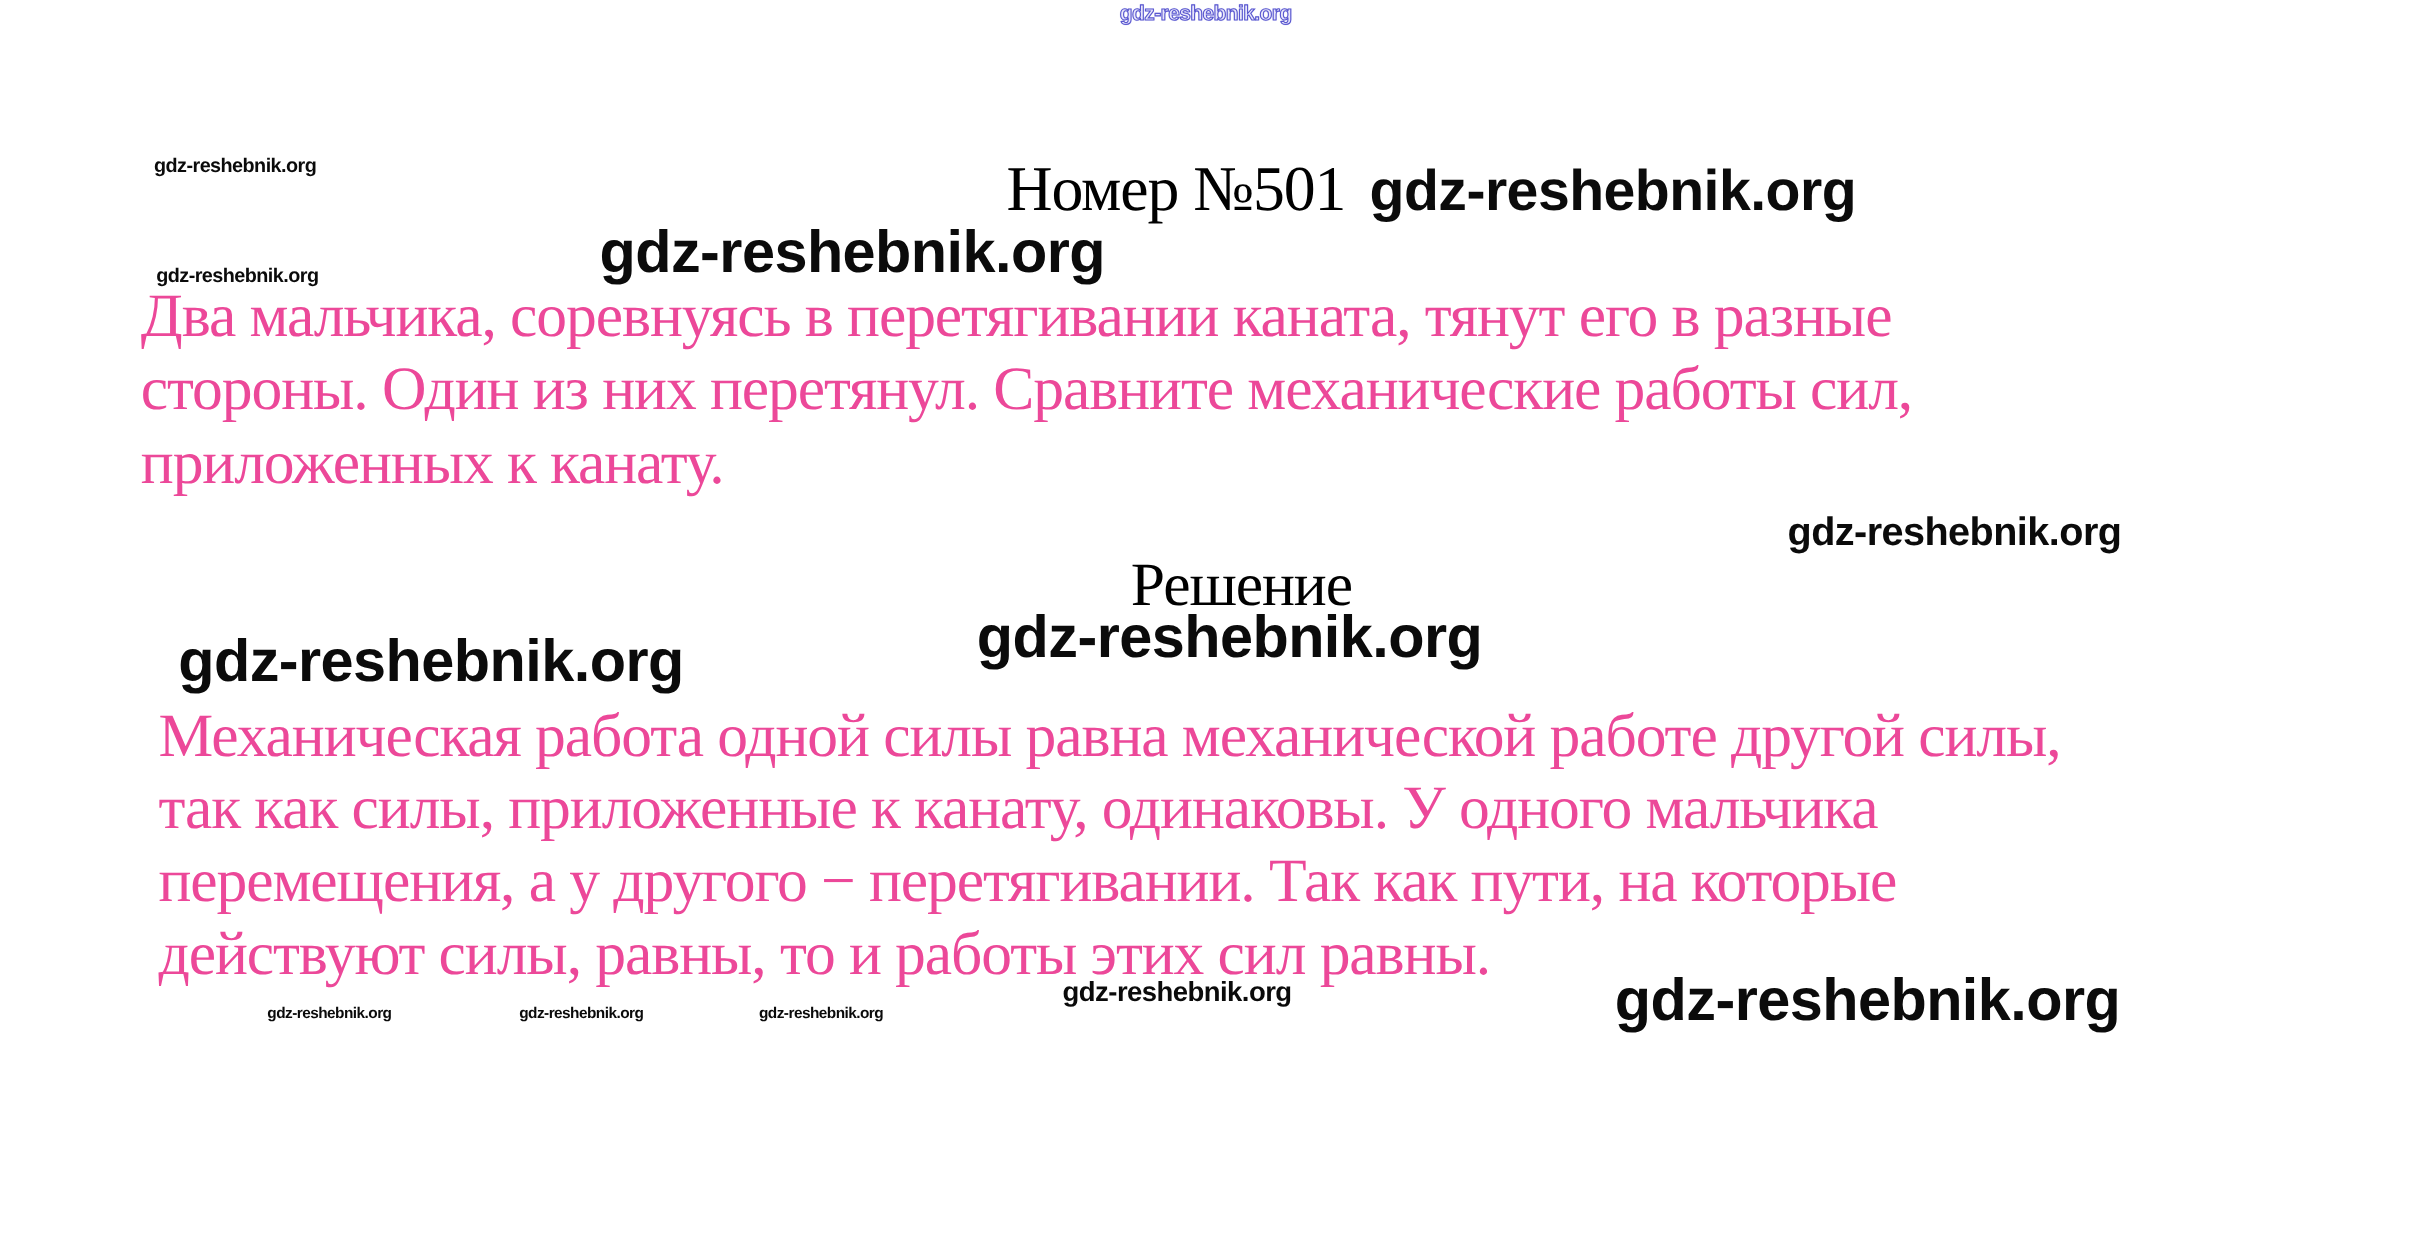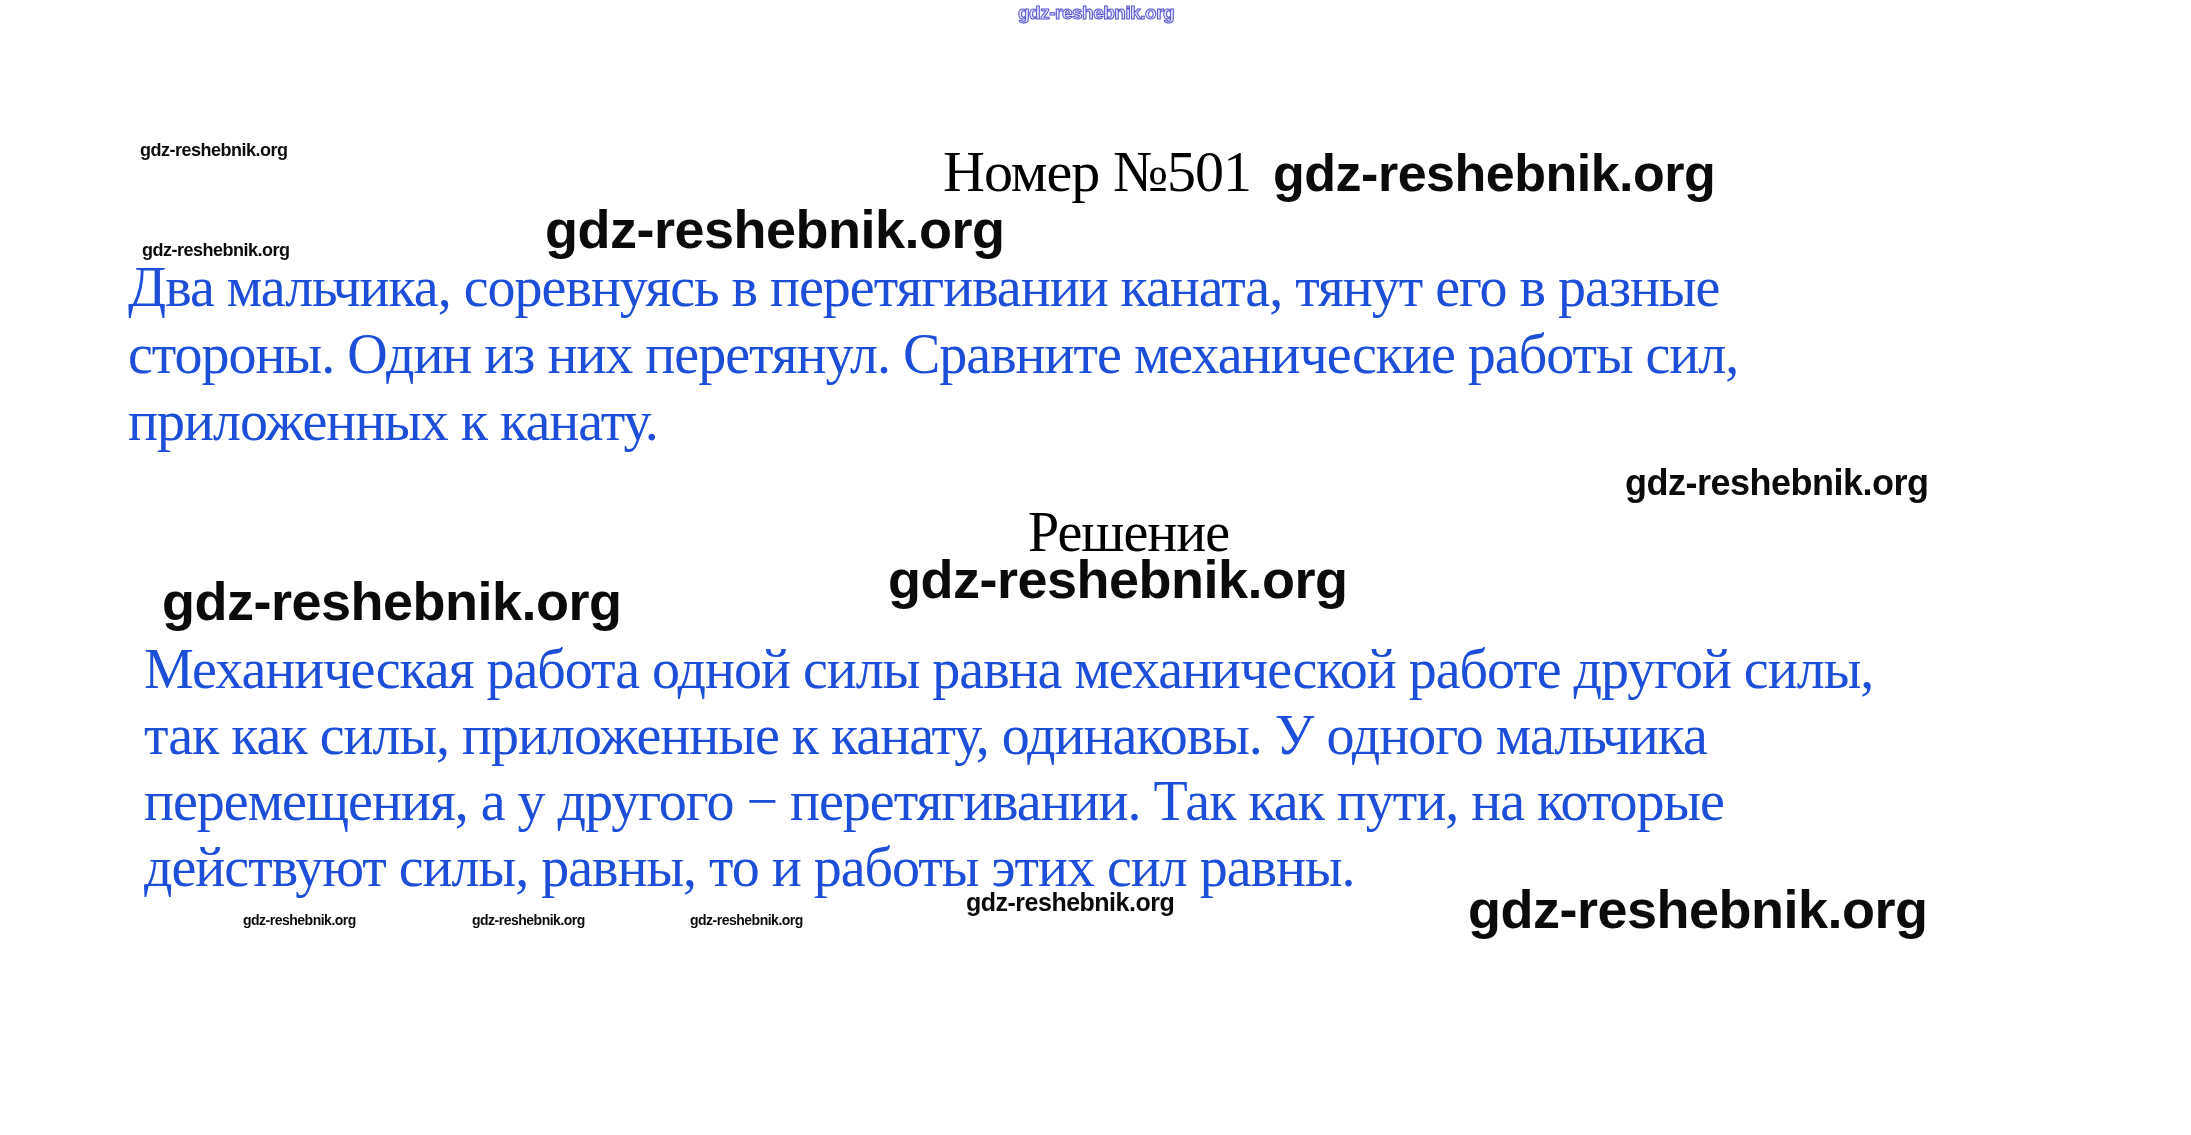--- a/index.html
+++ b/index.html
@@ -17,21 +17,21 @@
     font-family: "Liberation Serif", serif;
   }
   .abs { position: absolute; white-space: nowrap; }
 
   
   .serif-line {
     font-family: "Liberation Serif", serif;
     font-size: 56px;
     line-height: 67px;
     letter-spacing: -1px;
-    color: #1d4ed8;
+    color: #ec4899;
   }
   .solution-lines .serif-line { line-height: 66px; }
 
   
   .wm {
     font-family: "Liberation Sans", sans-serif;
     font-weight: 600;
     color: #0b0b0b;
     letter-spacing: -0.5px;
   }
@@ -73,21 +73,21 @@
 </style>
 </head>
 <body>
 
 <div class="page">
 
   <div class="abs wm-top-blue" style="left:1018px; top:2px;">gdz-reshebnik.org</div>
 
   <div class="abs wm wm-small" style="left:140px; top:140px;">gdz-reshebnik.org</div>
 
-  <div class="abs title-row" style="left:943px; top:138px;">
+  <div class="abs title-row" style="left:915px; top:138px;">
     <span class="title-serif">Номер №501</span>
     <span class="wm title-wm">gdz-reshebnik.org</span>
   </div>
 
   <div class="abs wm wm-small" style="left:142px; top:240px;">gdz-reshebnik.org</div>
 
   <div class="abs wm wm-big" style="left:545px; top:198px;">gdz-reshebnik.org</div>
 
   <div class="abs" style="left:128px; top:254px;">
     <div class="serif-line">Два мальчика, соревнуясь в перетягивании каната, тянут его в разные</div>

